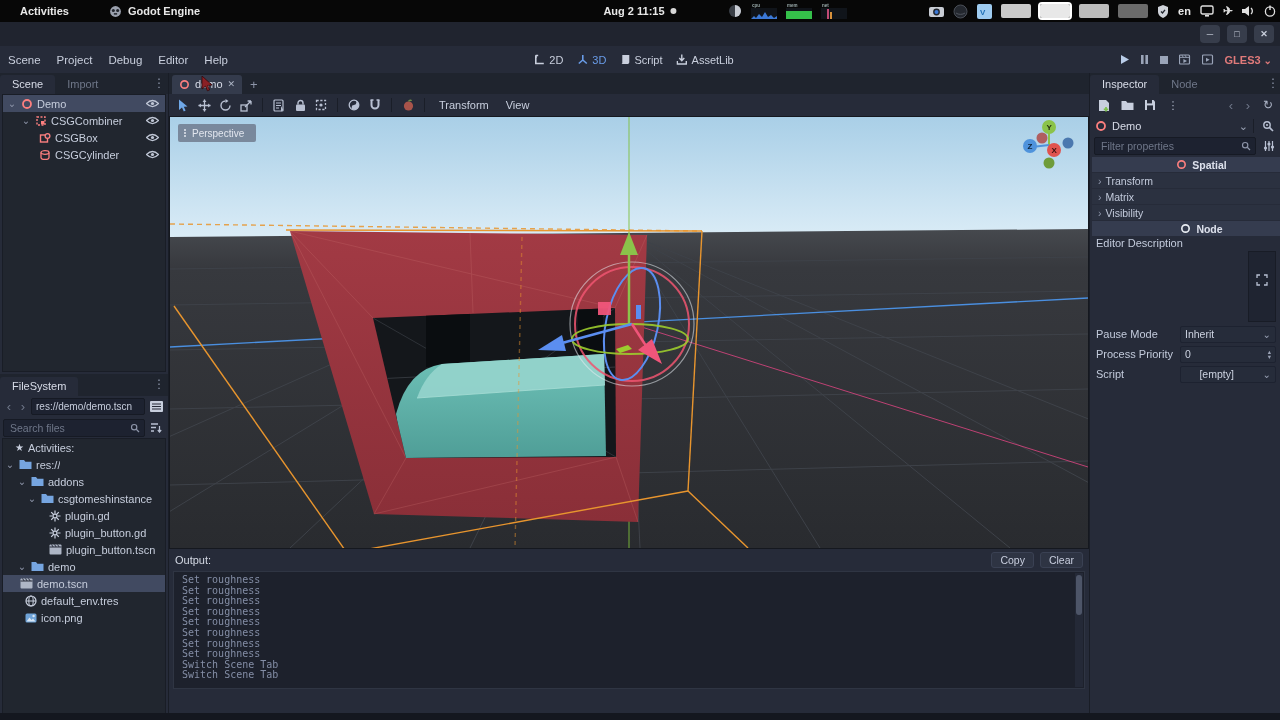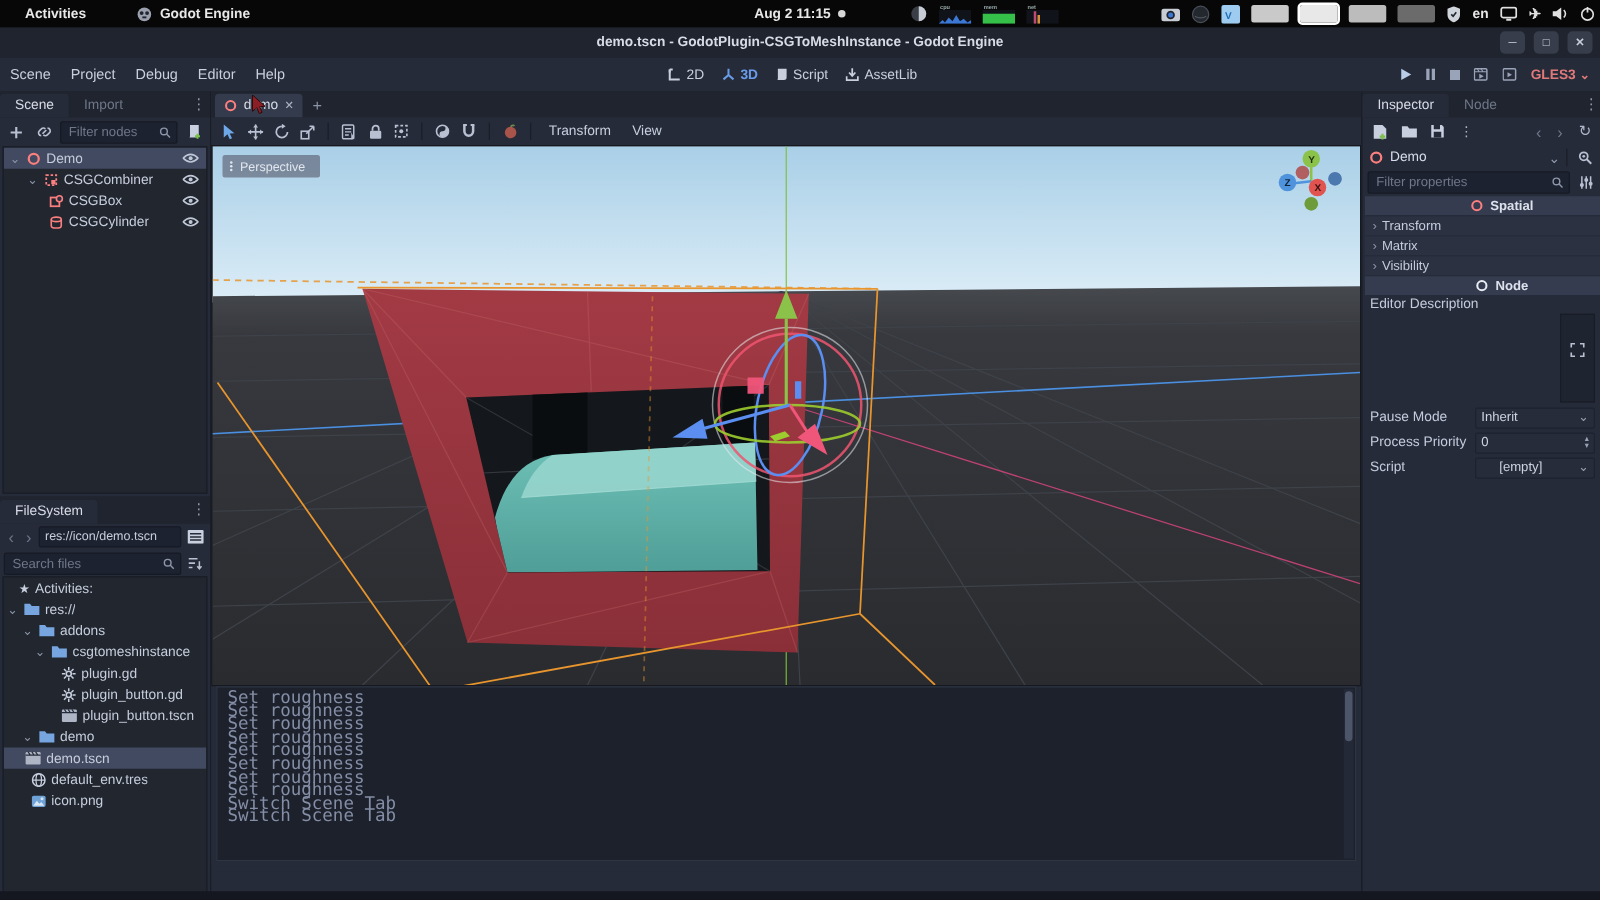--- a/index.html
+++ b/index.html
@@ -27,21 +27,21 @@
   .winbtn{width:20px;height:18px;border-radius:4px;background:#373d4b;color:#c9cfdc;
     display:flex;align-items:center;justify-content:center;font-size:9px;}
 
   
   .menubar{position:absolute;left:0;top:46px;width:1280px;height:27px;background:#262b39;
     border-bottom:1px solid #1a1e28;display:flex;align-items:center;}
   .menu-item{padding:0 8px;color:#c9cfdd;font-size:11.5px;}
   .ws-switch{position:absolute;left:50%;top:0;height:27px;transform:translateX(-53%);
     display:flex;align-items:center;gap:14px;}
   .ws-item{display:flex;align-items:center;gap:4px;color:#c9cfdd;}
-  .ws-item.active{color:#699ce8;font-weight:bold;}
+  .ws-item.active{color:#699ce8;}
   .playbar{position:absolute;right:8px;top:0;height:27px;display:flex;align-items:center;gap:10px;}
 
   
   .main{position:absolute;left:0;top:73px;width:1280px;height:647px;display:flex;}
   .left-dock{width:168px;flex:none;background:#262b39;display:flex;flex-direction:column;border-right:1px solid #191d26;}
   .center{width:920px;flex:none;display:flex;flex-direction:column;background:#262b39;}
   .right-dock{width:192px;flex:none;background:#262b39;display:flex;flex-direction:column;border-left:1px solid #191d26;}
   .window-bottom{position:absolute;left:0;top:640px;width:1280px;height:7px;background:#14171f;z-index:40;}
 
   .dock-tabs{height:21px;background:#1f242e;display:flex;align-items:flex-end;flex:none;position:relative;}
@@ -78,21 +78,21 @@
   .vp-toolbar{height:22px;display:flex;align-items:center;gap:3px;padding:0 5px;flex:none;background:#262b39;}
   .vp-sep{width:1px;height:14px;background:#1a1e28;margin:0 4px;}
   .vp-menu{color:#c8cfde;font-size:11px;padding:0 7px;}
   .viewport{position:relative;width:920px;height:433px;flex:none;background:#2e3135;border:1px solid #15181f;box-sizing:border-box;}
 
   .output-panel{height:144px;flex:none;display:flex;flex-direction:column;background:#262b39;}
   .output-head{height:22px;display:flex;align-items:center;padding:0 6px;gap:6px;flex:none;}
   .panel-btn{background:#2e3443;border:1px solid #3a4153;border-radius:3px;color:#c8cede;
     font-size:10.5px;padding:1px 8px;}
   .log{flex:1;margin:0 4px 4px 4px;background:#1d212c;border:1px solid #2f3543;position:relative;
-    font-family:"DejaVu Sans Mono",monospace;font-size:14px;line-height:10.6px;color:#848ea6;
+    font-family:"DejaVu Sans Mono",monospace;font-size:10px;line-height:10.6px;color:#848ea6;
     padding:3px 14px 0 8px;overflow:hidden;}
   .vscroll{position:absolute;right:1px;top:1px;bottom:1px;width:8px;background:#242937;}
   .vscroll .thumb{position:absolute;left:1px;top:2px;width:6px;height:40px;background:#4d5568;border-radius:3px;}
   .bottom-bar{height:20px;display:flex;align-items:center;gap:2px;padding:0 8px;flex:none;background:#262b39;}
   .bb-tab{padding:0 9px;color:#b4bccd;font-size:11px;}
   .bb-tab.active{color:#699ce8;}
   .version{margin-left:auto;color:#8b93a8;font-size:10.5px;display:flex;align-items:center;gap:6px;}
 
   
   .insp-toolbar{height:22px;display:flex;align-items:center;gap:5px;padding:0 5px;flex:none;}
@@ -214,21 +214,20 @@
       <span class="icon">
         <svg width="12" height="12" viewBox="0 0 12 12">
             <circle cx="6" cy="6.5" r="4.6" fill="none" stroke="#e0e0e0" stroke-width="1.3"></circle>
             <line x1="6" y1="0.5" x2="6" y2="5" stroke="#e0e0e0" stroke-width="1.4"></line>
           </svg>
       </span>
     </div>
   </div>
 
   <div class="titlebar">
-    <span>demo.tscn - GodotPlugin-CSGToMeshInstance - Godot Engine</span>
     <span class="winbtns">
       <span class="winbtn">─</span>
       <span class="winbtn">□</span>
       <span class="winbtn">✕</span>
     </span>
   </div>
 
   <div class="menubar">
     <span class="menu-item">Scene</span>
     <span class="menu-item">Project</span>
@@ -311,48 +310,20 @@
   </div>
 
   <div class="main">
 
     <div class="left-dock">
       <div class="dock-tabs">
         <span class="dock-tab active">Scene</span>
         <span class="dock-tab">Import</span>
         <span class="dock-menu">⋮</span>
       </div>
-      <div class="toolbar">
-        <span class="tb-btn">
-          <svg width="12" height="12" viewBox="0 0 12 12">
-              <path d="M6 1.5 V10.5 M1.5 6 H10.5" stroke="#b8c0d2" stroke-width="1.7"></path>
-            </svg>
-        </span>
-        <span class="tb-btn">
-          <svg width="13" height="13" viewBox="0 0 13 13">
-              <path d="M5 8 L8 5" stroke="#b8c0d2" stroke-width="1.4"></path>
-              <path d="M4 9.5 a2.2 2.2 0 0 1 -1.5-3.8 l1.6-1.6 a2.2 2.2 0 0 1 3.2 0 M9 3.5 a2.2 2.2 0 0 1 1.5 3.8 l-1.6 1.6 a2.2 2.2 0 0 1 -3.2 0" stroke="#b8c0d2" stroke-width="1.3" fill="none"></path>
-            </svg>
-        </span>
-        <span class="filter-input">
-          <input placeholder="Filter nodes" style="">
-          <span class="icon">
-              <svg width="10" height="10" viewBox="0 0 12 12">
-                <circle cx="5" cy="5" r="3.2" fill="none" stroke="#8d95a9" stroke-width="1.4"></circle>
-                <path d="M7.5 7.5 L10.8 10.8" stroke="#8d95a9" stroke-width="1.4"></path>
-              </svg>
-            </span>
-        </span>
-        <span class="tb-btn">
-          <svg width="13" height="13" viewBox="0 0 13 13">
-              <path d="M3 1 H10 V9 C10 10.5 9 11 8 11 H2 C3 11 3 10 3 9.5 Z" fill="#c8cfde"></path>
-              <path d="M9 8 V12 M7 10 H11" stroke="#7bc04a" stroke-width="1.6"></path>
-            </svg>
-        </span>
-      </div>
       <div class="tree" style="height:276px;flex:none;">
         <div class="tree-row selected" style="padding-left:4px;">
           <span class="exp">⌄</span>
           <span class="icon">
               <svg width="12" height="12" viewBox="0 0 12 12">
                 <circle cx="6" cy="6" r="4" fill="none" stroke="#fc7f7f" stroke-width="1.8"></circle>
               </svg>
             </span>
           <span class="lbl">Demo</span>
           <span class="eye icon">
@@ -410,21 +381,21 @@
         </div>
       </div>
 
       <div class="fs-title">
         <span class="dock-tab active">FileSystem</span>
         <span class="dock-menu">⋮</span>
       </div>
       <div class="fs-nav">
         <span class="navbtn">‹</span>
         <span class="navbtn">›</span>
-        <span class="path-field">res://icon/demo.tscn</span>
+        <span class="path-field">res://demo/demo.tscn</span>
         <span class="tb-btn">
           <svg width="13" height="11" viewBox="0 0 13 11">
               <rect x="0" y="0" width="13" height="11" rx="1" fill="#c8cfde"></rect>
               <path d="M2 3 H11 M2 5.5 H11 M2 8 H11" stroke="#262b39" stroke-width="1.2"></path>
             </svg>
         </span>
       </div>
       <div class="fs-nav">
         <span class="filter-input">
           <input placeholder="Search files" style="">
@@ -746,20 +717,26 @@
             <text x="876.5" y="13" fill="#24300f">Y</text>
             <circle cx="860" cy="29" r="7" fill="#4f93dc"></circle>
             <text x="857.5" y="32" fill="#0f2439">Z</text>
             <circle cx="884" cy="33" r="7" fill="#e0534f"></circle>
             <text x="881.5" y="36" fill="#3a0f0f">X</text>
           </g>
         </svg>
       </div>
 
       <div class="output-panel">
+        <div class="output-head">
+          <span style="color:#d4d9e4;">Output:</span>
+          <span class="grow"></span>
+          <button class="panel-btn">Copy</button>
+          <button class="panel-btn">Clear</button>
+        </div>
         <div class="log">
 
             <div class="log-line">Set roughness</div>
 
             <div class="log-line">Set roughness</div>
 
             <div class="log-line">Set roughness</div>
 
             <div class="log-line">Set roughness</div>
 

